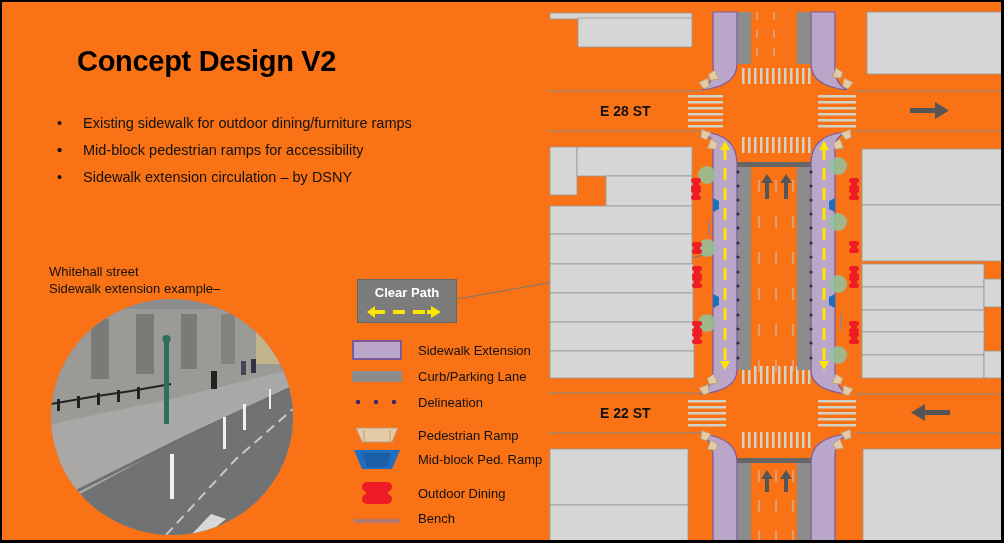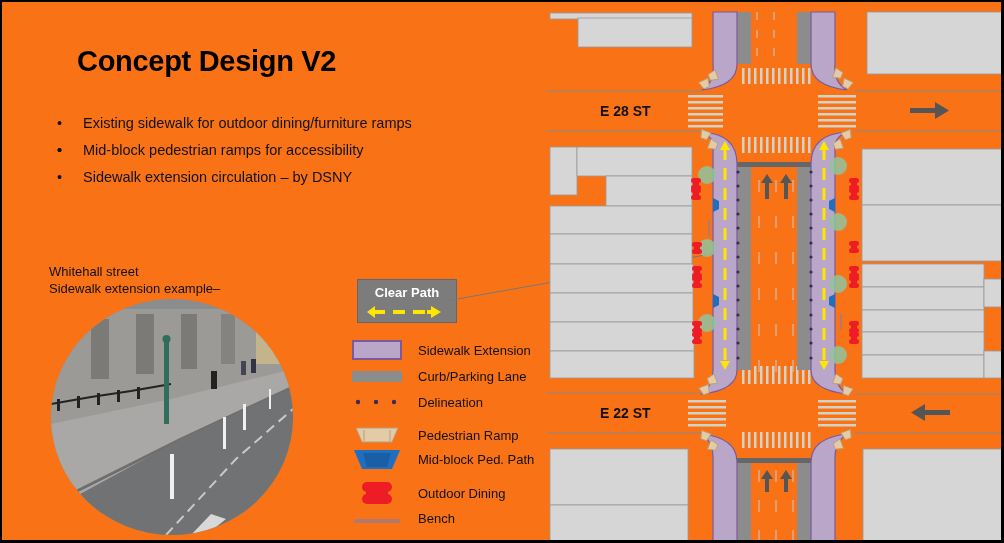--- a/index.html
+++ b/index.html
@@ -143,21 +143,21 @@
         </div>
       <span class="label">Pedestrian Ramp</span>
     </div>
     <div class="legend-row" style="top:109px">
       <div class="swatch">
           <svg width="58" height="22">
             <polygon points="4,2 50,2 42,21 12,21" fill="#1e6fc0"></polygon>
             <polygon points="13,5 41,5 37,19 17,19" fill="#1a5ea8"></polygon>
           </svg>
         </div>
-      <span class="label">Mid-block Ped. Path</span>
+      <span class="label">Mid-block Ped. Ramp</span>
     </div>
     <div class="legend-row" style="top:143px">
       <div class="swatch">
           <svg width="58" height="24">
             <rect x="12" y="1" width="30" height="10" rx="5" fill="#ee1c24"></rect>
             <rect x="12" y="13" width="30" height="10" rx="5" fill="#ee1c24"></rect>
             <rect x="16" y="6" width="22" height="12" fill="#ee1c24"></rect>
           </svg>
         </div>
       <span class="label">Outdoor Dining</span>

